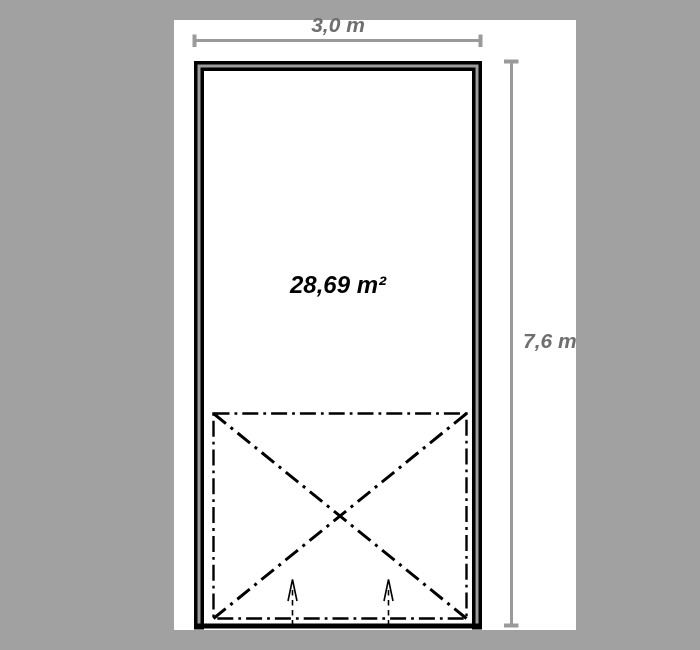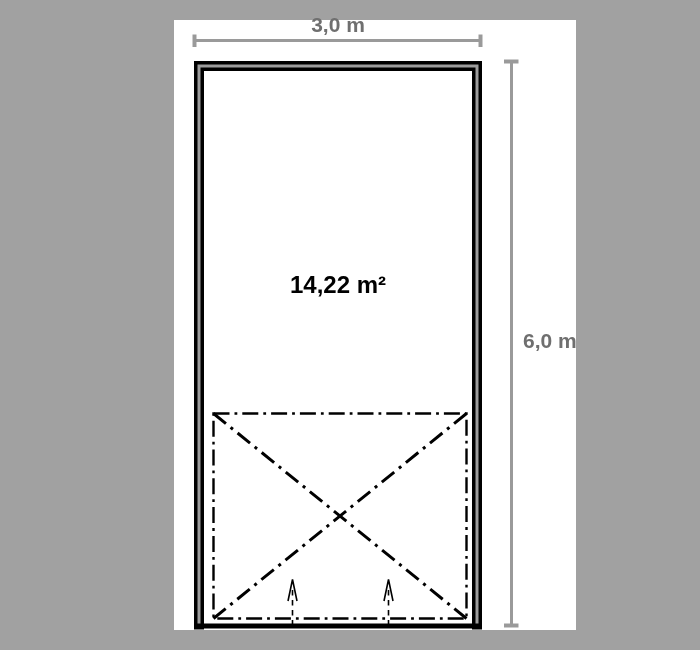--- a/index.html
+++ b/index.html
@@ -15,20 +15,21 @@
   html, body {
     width: 700px; height: 650px;
     overflow: hidden;
     font-family: "Liberation Sans", sans-serif;
     background: var(--background);
   }
   .canvas {
     position: relative;
     width: 700px; height: 618px;
     background: var(--background);
+    font-style: italic;
   }
   .paper {
     position: absolute;
     left: 174px; top: 20px;
     width: 402px; height: 610px;
     background: var(--paper);
   }
   svg.plan-svg {
     position: absolute;
     left: 0; top: 0;
@@ -109,19 +110,19 @@
       <polyline class="arrow-head" points="288,601 292.5,579.5 297,601"></polyline>
     </g>
     <g>
       <line class="arrow-stem" x1="388.5" y1="590" x2="388.5" y2="624.5"></line>
       <polyline class="arrow-head" points="384,601 388.5,579.5 393,601"></polyline>
     </g>
   </svg>
 
   <div class="dim-label top">3,0 m</div>
 
-  <div class="dim-label right">6,0 m</div>
+  <div class="dim-label right">7,6 m</div>
 
   <div class="room-label">
-    <div>14,22 m²</div>
+    <div>28,69 m²</div>
   </div>
 
 </div>
 
 </body></html>

